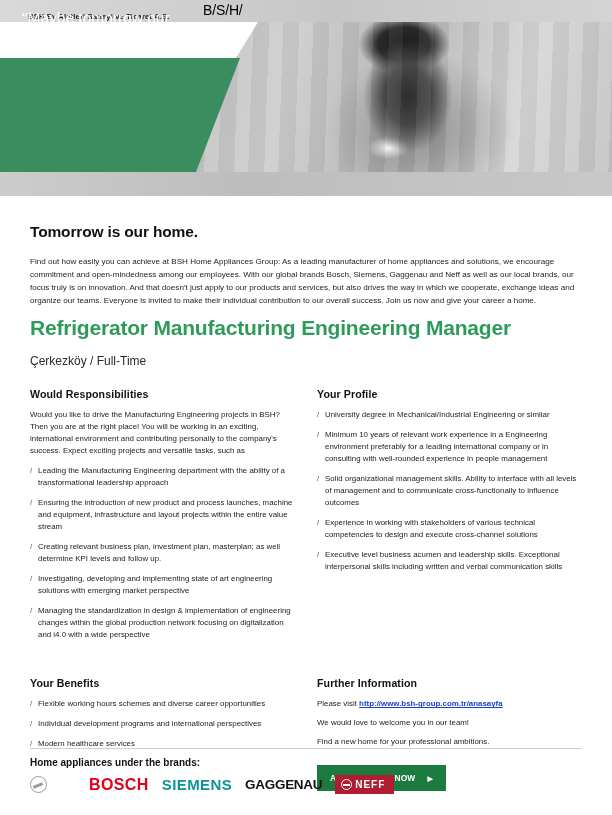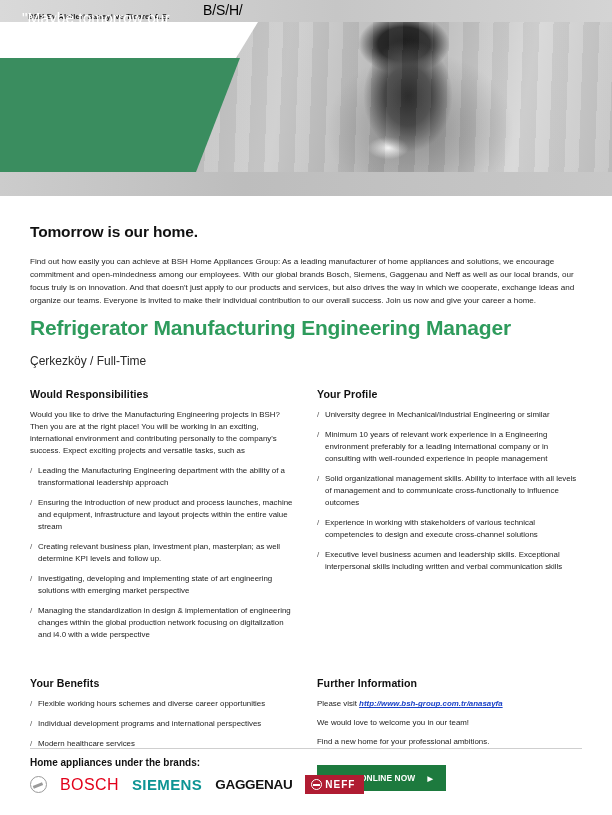--- a/index.html
+++ b/index.html
@@ -195,21 +195,20 @@
   .info-line {
     font-size: 7.9px;
     line-height: 1.52;
     color: #222222;
     margin-bottom: 7px;
   }
   .info-link {
     color: #1b43c8;
     text-decoration: underline;
     font-weight: 700;
-    font-style: italic;
   }
   .apply-btn {
     display: inline-block;
     margin-top: 10px;
     background: #1d7a3e;
     color: #ffffff;
     font-size: 8.4px;
     font-weight: 700;
     letter-spacing: 0.1px;
     padding: 8px 13px 8px 13px;
@@ -254,22 +253,22 @@
   }
   .bosch-mark::before {
     content: "";
     position: absolute;
     left: 2.2px; top: 7px;
     width: 9.5px; height: 3.2px;
     background: #9a9a9a;
     transform: rotate(-22deg);
   }
   .logo-bosch {
-    font-size: 16px; font-weight: 400;
-    color: #e2001a; letter-spacing: 0.4px;
+    font-size: 16px; font-weight: 700;
+    color: #e2001a; letter-spacing: 0.4px; margin-left: 29px;
   }
   .logo-siemens {
     font-size: 15px; font-weight: 700;
     color: #0d9494; letter-spacing: 0.4px;
   }
   .logo-gaggenau {
     font-size: 13.5px; font-weight: 700;
     color: #111111; letter-spacing: -0.3px;
   }
   .logo-neff {

